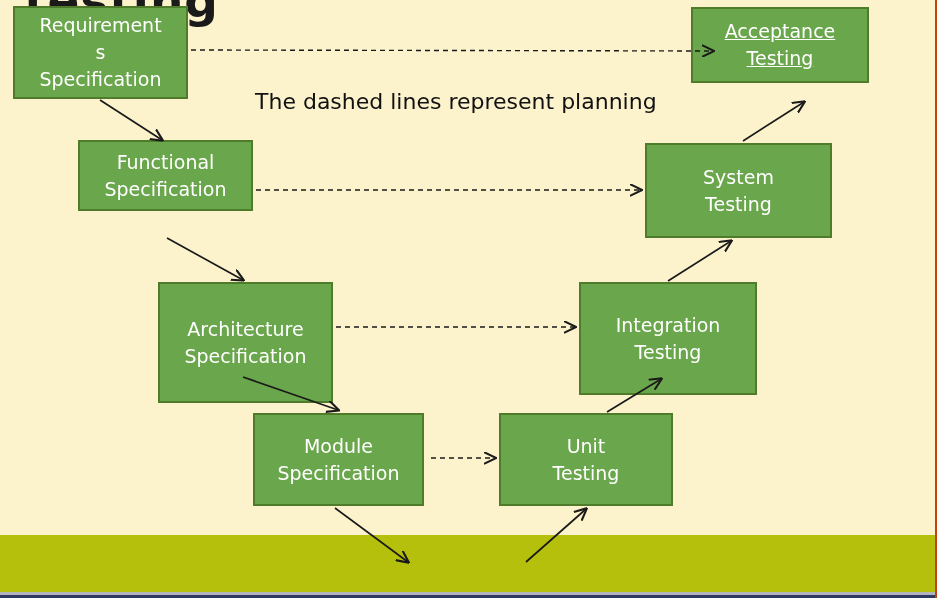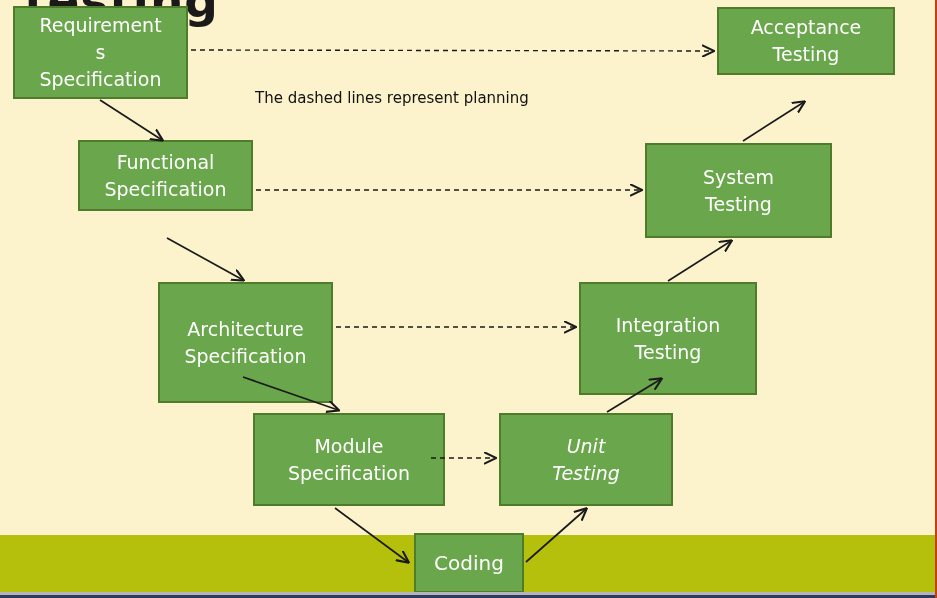--- a/index.html
+++ b/index.html
@@ -12,39 +12,39 @@
     position:relative; width:935px; height:598px; overflow:hidden;
     background:var(--background); border-right:4px solid #c2410c;
     font-family:"DejaVu Sans","Liberation Sans",sans-serif;
   }
   .slide-title{
     position:absolute; left:24px; top:-27px; z-index:1;
     font-size:47px; font-weight:bold; color:var(--title-text); letter-spacing:1px;
   }
   .caption{
     position:absolute; left:255px; top:89px; z-index:1;
-    font-size:15px; color:#111;
+    font-size:22px; color:#111;
   }
   .band{position:absolute; left:0; top:535px; width:937px; height:57px; background:var(--band); z-index:0;}
   .footer-gray{position:absolute; left:0; top:592px; width:937px; height:3px; background:var(--footer-gray); z-index:4;}
   .footer-navy{position:absolute; left:0; top:595px; width:937px; height:3px; background:var(--footer-navy); z-index:4;}
   .vbox{
     position:absolute; z-index:2; box-sizing:border-box;
     background:var(--box-fill); border:2px solid var(--box-border);
     color:var(--box-text); font-size:19px; line-height:1.42; text-align:center;
     display:flex; align-items:center; justify-content:center; white-space:pre-line;
   }
   #box-requirements{left:13px; top:6px;  width:175px; height:93px;}
   #box-functional  {left:78px; top:140px; width:175px; height:71px;}
   #box-architecture{left:158px;top:282px; width:175px; height:121px;}
-  #box-module      {left:253px;top:413px; width:192px; height:93px;}
-  #box-unit        {left:499px;top:413px; width:174px; height:93px;font-style:italic;}
+  #box-module      {left:253px;top:413px; width:171px; height:93px;}
+  #box-unit        {left:499px;top:413px; width:174px; height:93px;}
   #box-integration {left:579px;top:282px; width:178px; height:113px;}
   #box-system      {left:645px;top:143px; width:187px; height:95px;}
-  #box-acceptance  {left:717px;top:7px;  width:178px; height:68px;}
+  #box-acceptance  {left:691px;top:7px;  width:178px; height:76px;text-decoration:underline;}
   #box-coding      {left:414px;top:533px; width:110px; height:60px; font-size:20px;}
   #arrow-layer{position:absolute; left:0; top:0; z-index:3; pointer-events:none;}
 </style>
 </head>
 <body>
 
 <div class="stage">
 
   <div class="slide-title">testing</div>
 
@@ -64,21 +64,20 @@
   <div class="vbox" id="box-module">Module
 Specification</div>
   <div class="vbox" id="box-unit">Unit
 Testing</div>
   <div class="vbox" id="box-integration">Integration
 Testing</div>
   <div class="vbox" id="box-system">System
 Testing</div>
   <div class="vbox" id="box-acceptance">Acceptance
 Testing</div>
-  <div class="vbox" id="box-coding">Coding</div>
 
   <svg id="arrow-layer" width="937" height="598" viewBox="0 0 937 598">
     <defs>
       <marker id="ah" viewBox="0 0 10 10" refX="8.5" refY="5" markerWidth="13" markerHeight="13" markerUnits="userSpaceOnUse" orient="auto-start-reverse">
         <path d="M0,0.5 L9.5,5 L0,9.5" fill="none" stroke="#1a1a1a" stroke-width="1.6"></path>
       </marker>
     </defs>
   <line x1="100" y1="100" x2="162" y2="140" stroke="#1a1a1a" stroke-width="1.7" marker-end="url(#ah)"></line>
       <line x1="167" y1="238" x2="243" y2="280" stroke="#1a1a1a" stroke-width="1.7" marker-end="url(#ah)"></line>
       <line x1="243" y1="377" x2="338" y2="410" stroke="#1a1a1a" stroke-width="1.7" marker-end="url(#ah)"></line>

